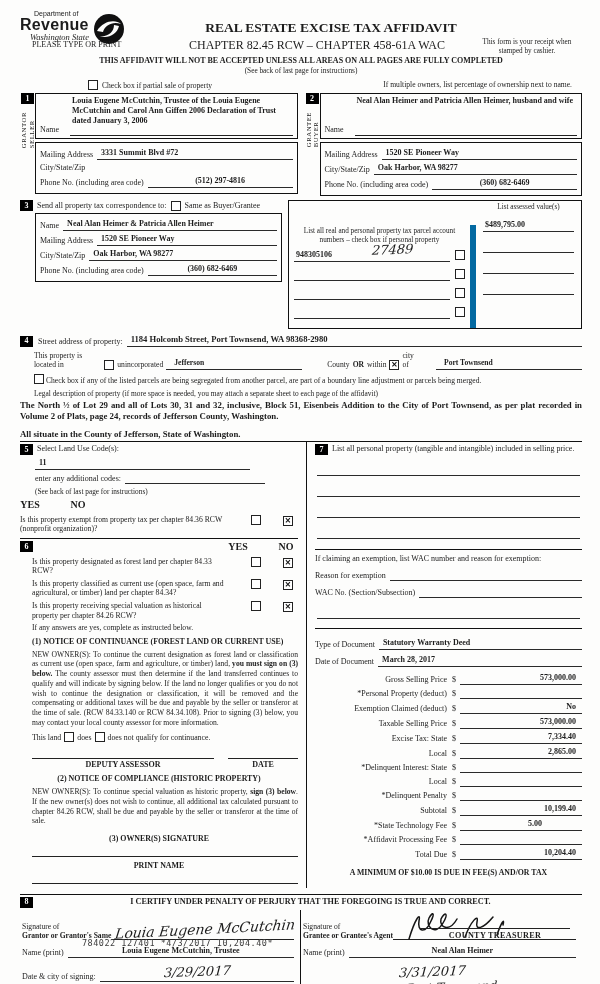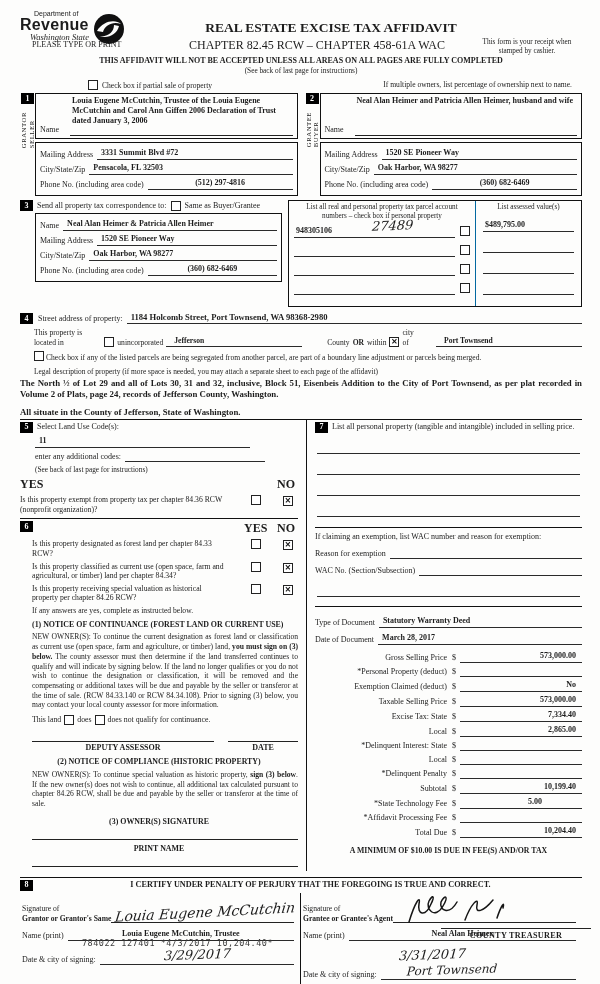--- a/index.html
+++ b/index.html
@@ -44,21 +44,21 @@
   .addrbox{margin-top:3px;}
   .fr{display:flex;align-items:flex-end;margin:3px 0;}
   .lbl{white-space:nowrap;padding-right:4px;}
   .fill{flex:1;border-bottom:1px solid #2a2a2a;font-weight:bold;padding:0 4px 1px 4px;min-height:9px;}
   .fill.c{text-align:center;}
   
   .row2{display:flex;gap:6px;margin-top:4px;}
   .corr{flex:1;}
   .corr-head{display:flex;align-items:center;gap:4px;margin-bottom:2px;}
   .parcelwrap{width:292px;flex:none;display:flex;border:1px solid #111;}
-  .parcels{flex:1;padding:2px 5px;border-right:1px solid #0369a1;}
+  .parcels{flex:1;padding:2px 5px;border-right:6px solid #0369a1;margin-top:24px;}
   .parcels-head{font-size:7.2px;text-align:center;line-height:1.15;}
   .prow{display:flex;align-items:center;margin:6px 0 7px 0;}
   .prow .pline{flex:1;border-bottom:1px solid #2a2a2a;font-weight:bold;padding:0 2px 1px 2px;min-height:10px;position:relative;}
   .prow .cb{margin-left:5px;margin-bottom:1px;}
   .assessed{width:95px;flex:none;padding:2px 5px;}
   .arow{border-bottom:1px solid #2a2a2a;margin:8px 2px 9px 2px;min-height:10px;font-weight:bold;padding:0 2px 1px 2px;}
   .hand{font-family:"DejaVu Serif",serif;font-style:italic;display:inline-block;transform:skewX(-6deg) rotate(-2deg);}
   .hand-parcel{position:absolute;left:78px;top:-8px;font-size:13px;font-weight:normal;}
   
   .sec4{margin-top:5px;}
@@ -67,21 +67,21 @@
   .locfill{border-bottom:1px solid #2a2a2a;font-weight:bold;padding:0 8px 1px 8px;}
   .seg{margin:4px 0 0 14px;font-size:7.6px;}
   .legal-lbl{margin:4px 0 0 14px;font-size:7.4px;}
   .legal{font-size:8.8px;font-weight:bold;margin-top:2px;text-align:justify;}
   .situate{font-size:8.8px;font-weight:bold;margin-top:7px;border-bottom:1.5px solid #111;padding-bottom:1px;}
   
   .cols{display:flex;}
   .lcol{width:278px;flex:none;border-right:1px solid #111;padding:2px 8px 4px 0;}
   .rcol{flex:1;padding:2px 0 4px 8px;}
   .sechead{display:flex;gap:4px;align-items:flex-start;}
-  .yn-heads{display:flex;justify-content:space-between;gap:12px;font-weight:bold;font-size:12px;padding-right:2px;margin-top:3px;}
+  .yn-heads{display:flex;justify-content:flex-start;gap:28px;font-weight:bold;font-size:10px;padding-right:2px;margin-top:3px;}
   .yn-heads span{width:20px;text-align:center;}
   .qrow{display:flex;align-items:flex-start;margin:3px 0;}
   .qtext{flex:1;padding-right:6px;font-size:7.7px;}
   .qcol{width:20px;flex:none;text-align:center;margin-left:12px;}
   .qcol:first-of-type{margin-left:0;}
   .para{font-size:7.6px;text-align:justify;margin-top:3px;line-height:1.28;}
   .ptitle{font-size:7.9px;font-weight:bold;text-align:center;margin-top:4px;}
   .landq{margin-top:5px;font-size:7.8px;display:flex;align-items:center;gap:3px;}
   .siglines{display:flex;gap:14px;margin-top:16px;}
   .sigline{flex:1;border-top:1px solid #222;text-align:center;font-size:8px;font-weight:bold;padding-top:1px;}
@@ -105,21 +105,21 @@
   .sig-grid{display:grid;grid-template-columns:1fr 1fr;margin-top:2px;}
   .sg-cell{padding:2px 6px 2px 2px;}
   .sg-cell.left{border-right:1px solid #111;}
   .sig-row{display:flex;align-items:flex-end;position:relative;height:28px;}
   .sig-lab{font-size:7.6px;line-height:1.2;white-space:nowrap;z-index:2;}
   .sig-fill{flex:1;border-bottom:1px solid #222;position:relative;height:26px;}
   .script{font-family:"DejaVu Serif",serif;font-style:italic;font-size:14px;white-space:nowrap;
           transform:rotate(-3deg) skewX(-10deg);position:absolute;left:4px;bottom:0px;}
   
   .stamp{position:absolute;left:34px;top:938px;font-family:"DejaVu Sans Mono",monospace;font-size:8.5px;color:#3d3d3d;letter-spacing:.5px;margin-left:48px;}
-  .treas{position:absolute;left:441px;top:928px;width:150px;text-align:center;}
+  .treas{position:absolute;left:420px;top:928px;width:150px;text-align:center;}
   .treas .line{border-top:1px solid #222;margin-bottom:2px;}
   .treas .t{font-weight:bold;font-size:8.2px;letter-spacing:.3px;}
 </style>
 </head>
 <body>
 
 <div class="page">
   <div class="inner">
 
     <div class="logo-wrap">
@@ -170,21 +170,20 @@
             <span class="nlab">Name</span>
             <span class="nameval">Louia Eugene McCutchin, Trustee of the Louia Eugene McCutchin and Carol Ann Giffen 2006 Declaration of Trust dated January 3, 2006</span>
           </div>
           <div class="pbox addrbox">
             <div class="fr">
                 <span class="lbl">Mailing Address</span>
               <span class="fill">3331 Summit Blvd #72</span>
               </div>
             <div class="fr">
                 <span class="lbl">City/State/Zip</span>
-              <span class="fill">Pensacola, FL 32503</span>
               </div>
             <div class="fr">
                 <span class="lbl">Phone No. (including area code)</span>
               <span class="fill c">(512) 297-4816</span>
               </div>
           </div>
         </div>
       </div>
 
       <div class="party">

